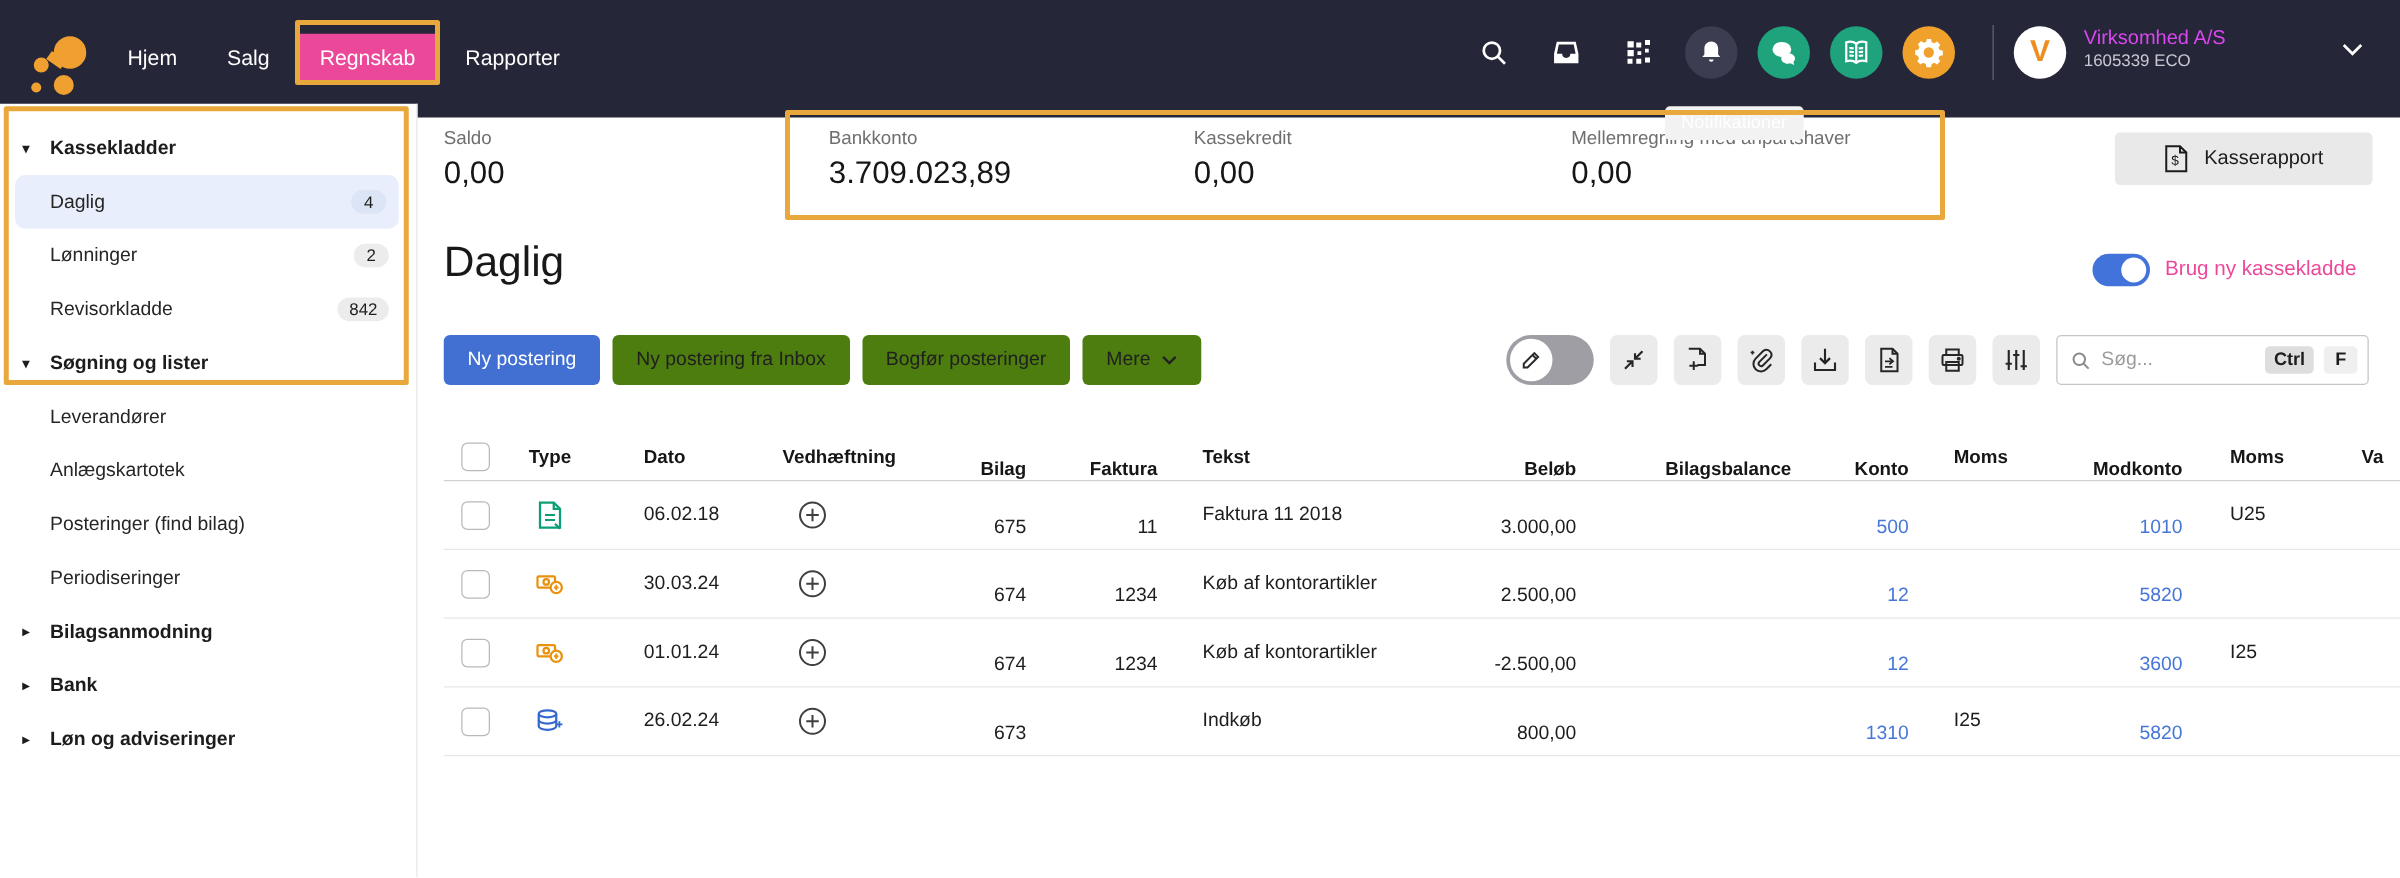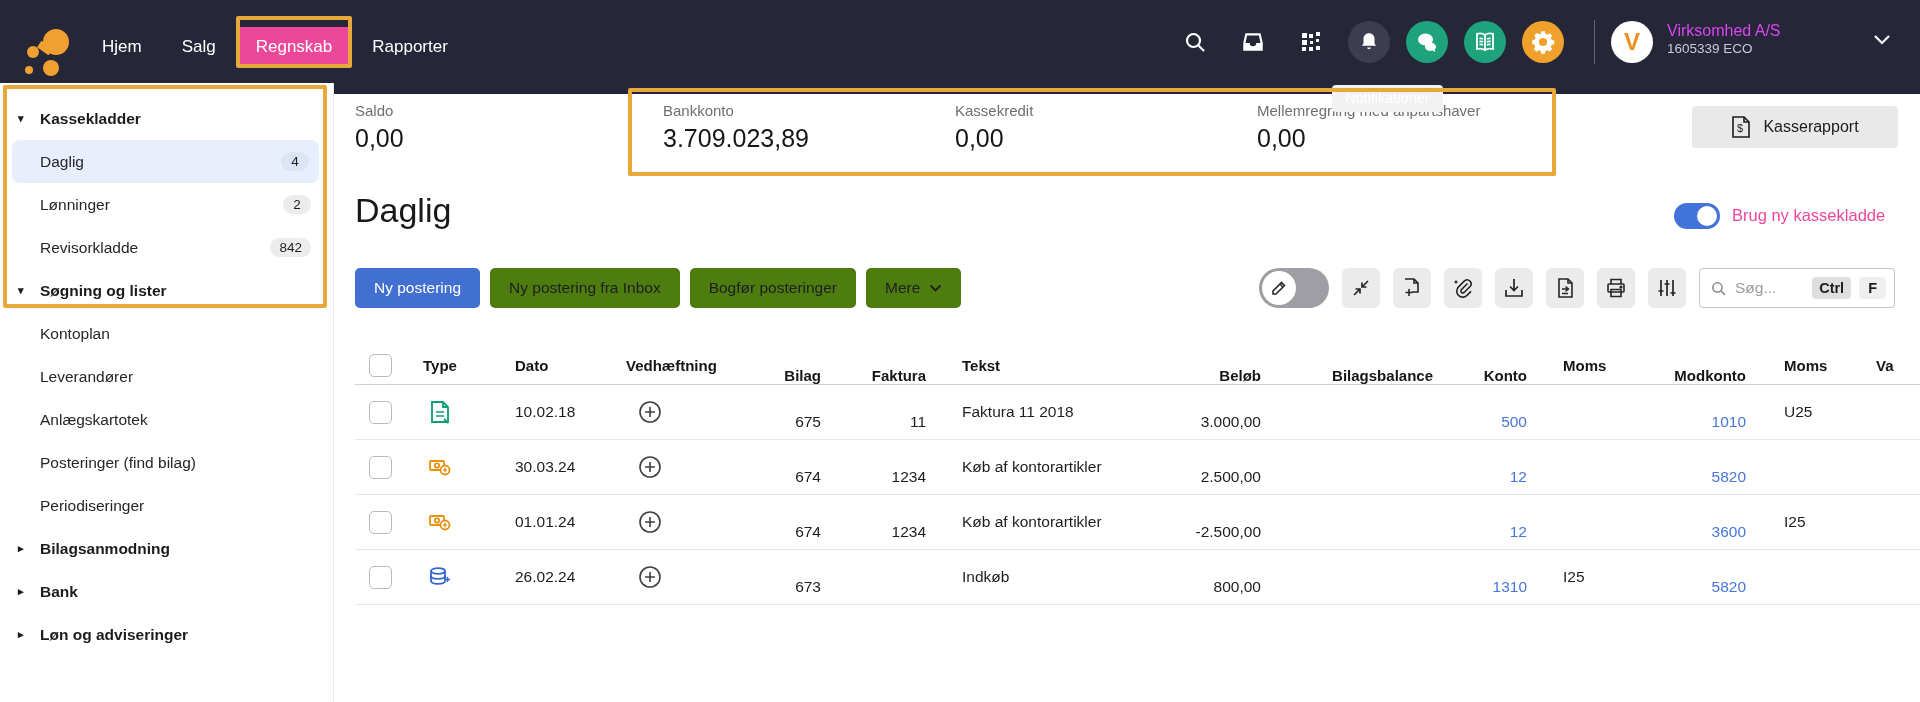--- a/index.html
+++ b/index.html
@@ -61,35 +61,35 @@
   .toolbar-left{position:absolute;left:355px;top:268px;display:flex;gap:10px;}
   .tb-btn{height:40px;padding:0 19px;border:none;border-radius:5px;background:#4d7c0f;color:#202020;
           font-size:15.5px;font-family:inherit;display:flex;align-items:center;gap:9px;cursor:pointer;white-space:nowrap;}
   .tb-btn.primary{background:#4170d2;color:#fff;}
   .toolbar-right{position:absolute;right:25px;top:268px;display:flex;gap:13px;align-items:center;}
   .edit-toggle{width:70px;height:40px;border-radius:20px;background:#9e9ea4;position:relative;cursor:pointer;flex:0 0 auto;}
   .edit-toggle .knob{position:absolute;left:3px;top:3px;width:34px;height:34px;border-radius:50%;background:#fff;
                      display:flex;align-items:center;justify-content:center;}
   .ico-btn{width:38px;height:40px;border-radius:6px;background:#ebebeb;border:none;display:flex;align-items:center;
            justify-content:center;cursor:pointer;flex:0 0 auto;}
-  .searchbox{width:196px;height:40px;box-sizing:border-box;border:1px solid #c5c5c5;border-radius:4px;background:#fff;
+  .searchbox{width:250px;height:40px;box-sizing:border-box;border:1px solid #c5c5c5;border-radius:4px;background:#fff;
              display:flex;align-items:center;padding:0 8px 0 10px;gap:8px;}
   .searchbox .ph{flex:1;color:#9b9b9b;font-size:15.5px;}
   .kbd{background:#dedede;border-radius:4px;font-size:14.5px;font-weight:bold;color:#1d1d1d;padding:3px 7px;}
   .kbd.light{background:#efefef;padding:3px 9px;}
 
   
   .table{position:absolute;left:355px;top:347px;width:1565px;}
   .t-head,.t-row{display:grid;align-items:center;
      grid-template-columns:50px 70px 125px 145px 80px 105px 250px 85px 172px 94px 119px 100px 110px 60px;}
   .t-head{height:37px;border-bottom:1px solid #d2d2d2;font-weight:bold;font-size:15px;color:#161616;}
   .t-row{height:54px;border-bottom:1px solid #e7e7e7;font-size:15.5px;color:#1d1d1d;}
   .cc{justify-self:center;}
   .cr{justify-self:end;padding-right:4px;margin-top:20px;}
-  .pl16{padding-left:16px;}.pl26{padding-left:26px;}.pl32{padding-left:32px;}.pl34{padding-left:34px;}
+  .pl16{padding-left:16px;text-align:center;}.pl26{padding-left:26px;}.pl32{padding-left:32px;}.pl34{padding-left:34px;}
   .pl38{padding-left:38px;}.pl40{padding-left:40px;}
   .clip{overflow:hidden;white-space:nowrap;}
   .checkbox{width:21px;height:21px;border:1.5px solid #b9b9b9;border-radius:5px;background:#fff;cursor:pointer;}
   .link{color:#4677d7;cursor:pointer;}
   .plus-circle{width:24px;height:24px;cursor:pointer;display:block;}
 
   
   .hl{position:absolute;border:4px solid #e9a83b;border-radius:2px;box-sizing:border-box;pointer-events:none;z-index:5;}
   .hl-a{left:236px;top:16px;width:116px;height:52px;}
   .hl-b{left:3px;top:85px;width:324px;height:223px;}
@@ -192,23 +192,20 @@
         <span>Lønninger</span>
         <span class="sb-badge">2</span>
       </div>
       <div class="sb-item">
         <span>Revisorkladde</span>
         <span class="sb-badge">842</span>
       </div>
       <div class="sb-header">
         <span class="sb-tri">▾</span>
         <span>Søgning og lister</span>
-      </div>
-      <div class="sb-item">
-        <span>Kontoplan</span>
       </div>
       <div class="sb-item">
         <span>Leverandører</span>
       </div>
       <div class="sb-item">
         <span>Anlægskartotek</span>
       </div>
       <div class="sb-item">
         <span>Posteringer (find bilag)</span>
       </div>
@@ -367,21 +364,21 @@
             <div class="checkbox"></div>
           </div>
           <div class="cc">
             <svg width="22" height="24" viewBox="0 0 22 24" fill="none" stroke="#0d9d77" stroke-width="1.8">
               <path d="M3 2h11l5 5v15H3z"></path>
               <path d="M14 2v5h5"></path>
               <path d="M7 12h8M7 16h8" stroke-width="1.5"></path>
               <path d="M15 19l4 4" stroke="#0d9d77"></path>
             </svg>
           </div>
-          <div class="pl40">10.02.18</div>
+          <div class="pl40">06.02.18</div>
           <div class="pl38">
             <svg class="plus-circle" viewBox="0 0 24 24" fill="none" stroke="#3f3f3f" stroke-width="1.6">
               <circle cx="12" cy="12" r="10"></circle>
               <path d="M12 7v10M7 12h10"></path>
             </svg>
           </div>
           <div class="cr">675</div>
           <div class="cr">11</div>
           <div class="pl32">Faktura 11 2018</div>
           <div class="cr">3.000,00</div>

